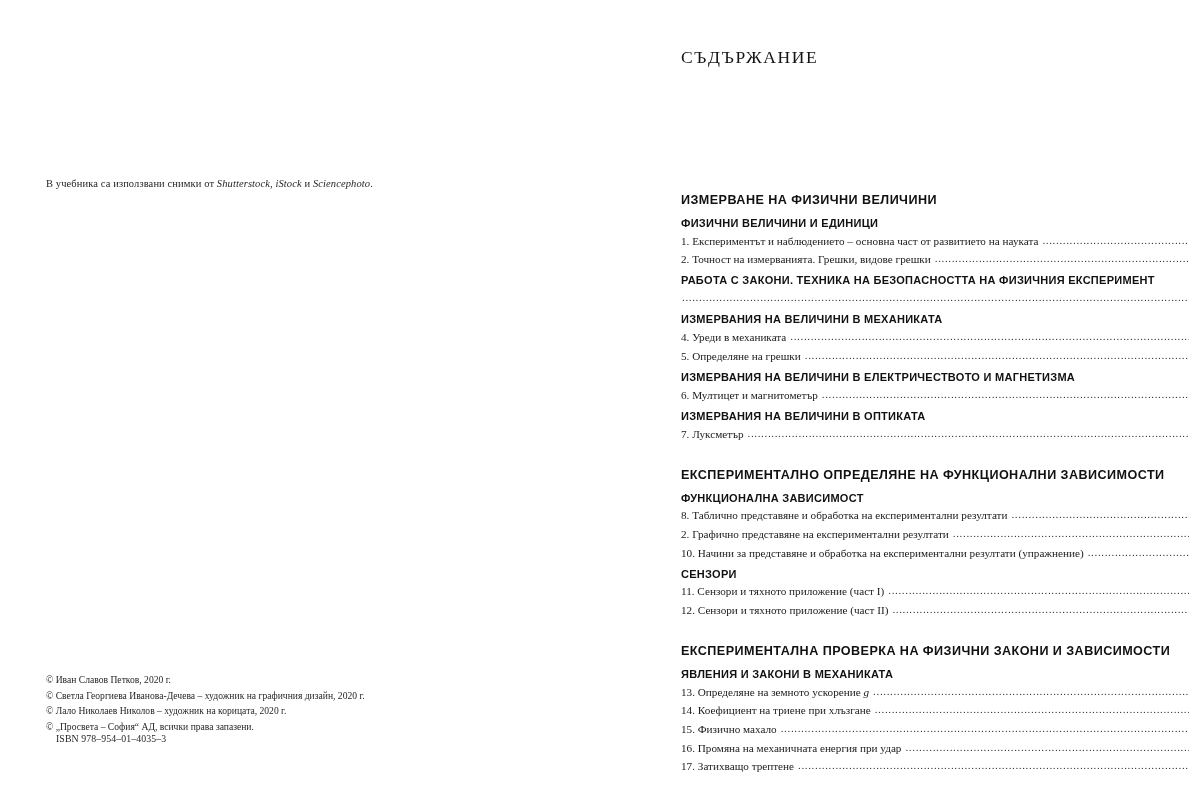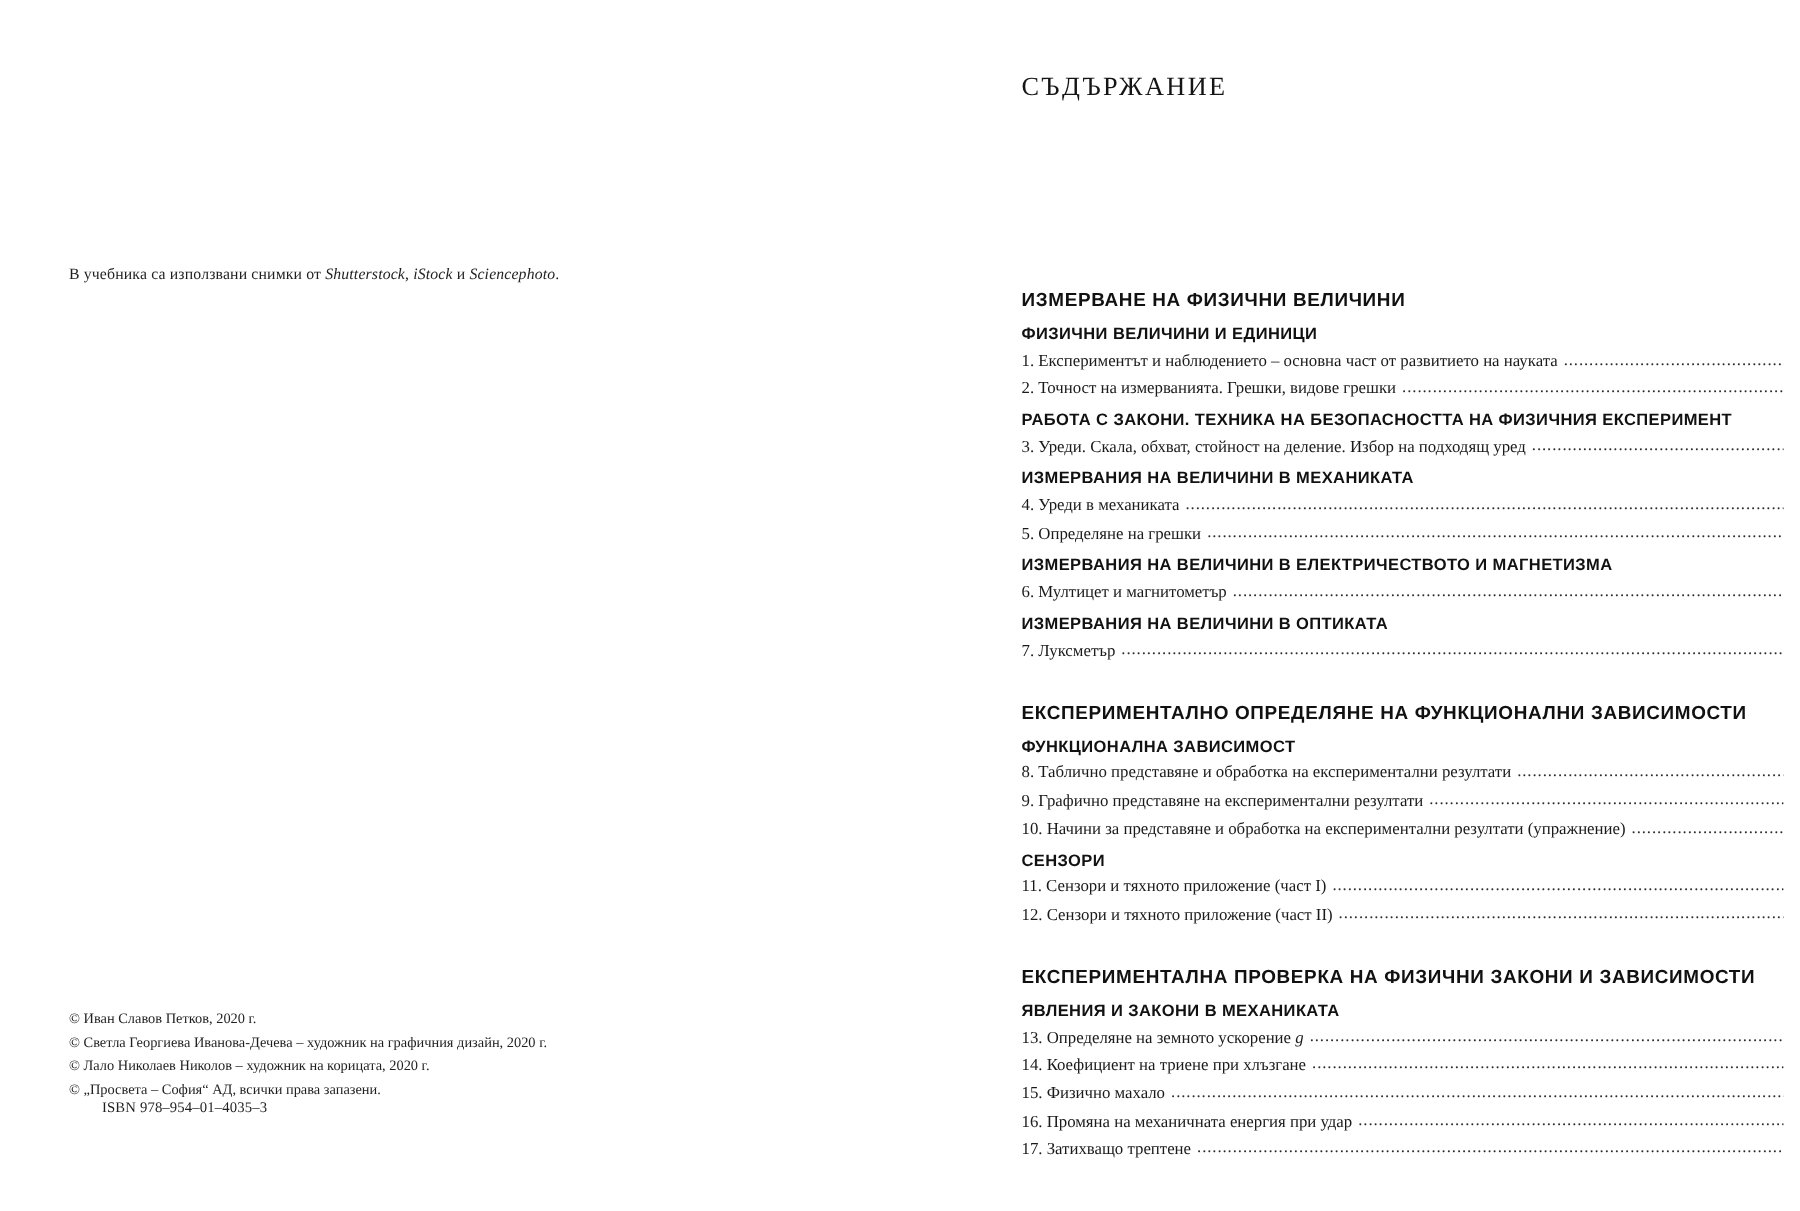--- a/index.html
+++ b/index.html
@@ -38,21 +38,21 @@
     left: 46px;
     top: 672px;
     font-size: 9.6px;
     line-height: 1.62;
     color: #1f1f1f;
   }
   .copyright-block .cline { white-space: nowrap; }
 
   .isbn {
     position: absolute;
-    left: 68px;
+    left: 56px;
     top: 733px;
     font-size: 9.8px;
     color: #1f1f1f;
     letter-spacing: 0.01em;
   }
 
   
   .right-page {
     position: absolute;
     left: 636px; top: 0;
@@ -167,21 +167,20 @@
           <span class="leader"></span>
           <span class="epage">6</span>
         </div>
         <div class="entry">
           <span class="etext">2. Точност на измерванията. Грешки, видове грешки</span>
           <span class="leader"></span>
           <span class="epage">9</span>
         </div>
         <div class="sec-title">РАБОТА С ЗАКОНИ. ТЕХНИКА НА БЕЗОПАСНОСТТА НА ФИЗИЧНИЯ ЕКСПЕРИМЕНТ</div>
         <div class="entry">
-          <span class="etext">3. Уреди. Скала, обхват, стойност на деление. Избор на подходящ уред</span>
           <span class="leader"></span>
           <span class="epage">12</span>
         </div>
         <div class="sec-title">ИЗМЕРВАНИЯ НА ВЕЛИЧИНИ В МЕХАНИКАТА</div>
         <div class="entry">
           <span class="etext">4. Уреди в механиката</span>
           <span class="leader"></span>
           <span class="epage">18</span>
         </div>
         <div class="entry">
@@ -204,21 +203,21 @@
       </div>
       <div class="part-block spaced">
         <div class="part-title">ЕКСПЕРИМЕНТАЛНО ОПРЕДЕЛЯНЕ НА ФУНКЦИОНАЛНИ ЗАВИСИМОСТИ</div>
         <div class="sec-title">ФУНКЦИОНАЛНА ЗАВИСИМОСТ</div>
         <div class="entry">
           <span class="etext">8. Таблично представяне и обработка на експериментални резултати</span>
           <span class="leader"></span>
           <span class="epage">25</span>
         </div>
         <div class="entry">
-          <span class="etext">9. Графично представяне на експериментални резултати</span>
+          <span class="etext">2. Графично представяне на експериментални резултати</span>
           <span class="leader"></span>
           <span class="epage">28</span>
         </div>
         <div class="entry">
           <span class="etext">10. Начини за представяне и обработка на експериментални резултати (упражнение)</span>
           <span class="leader"></span>
           <span class="epage">30</span>
         </div>
         <div class="sec-title">СЕНЗОРИ</div>
         <div class="entry">

